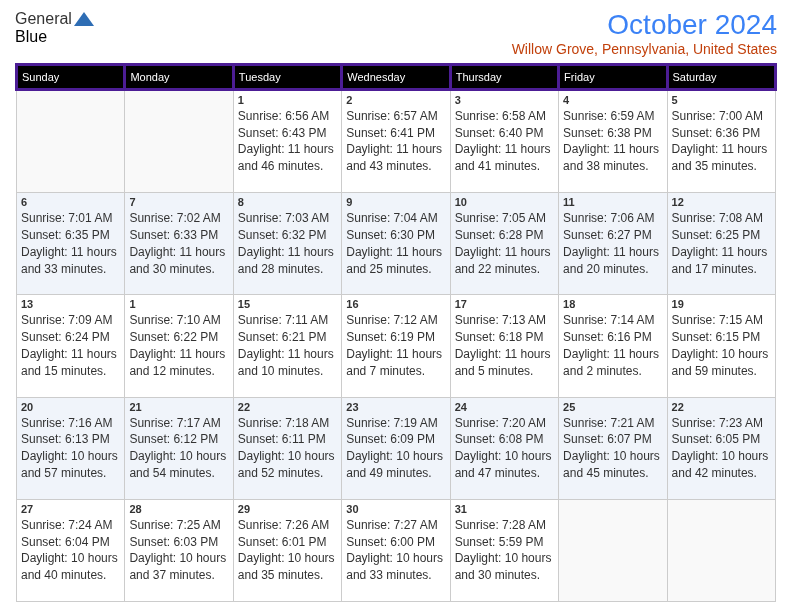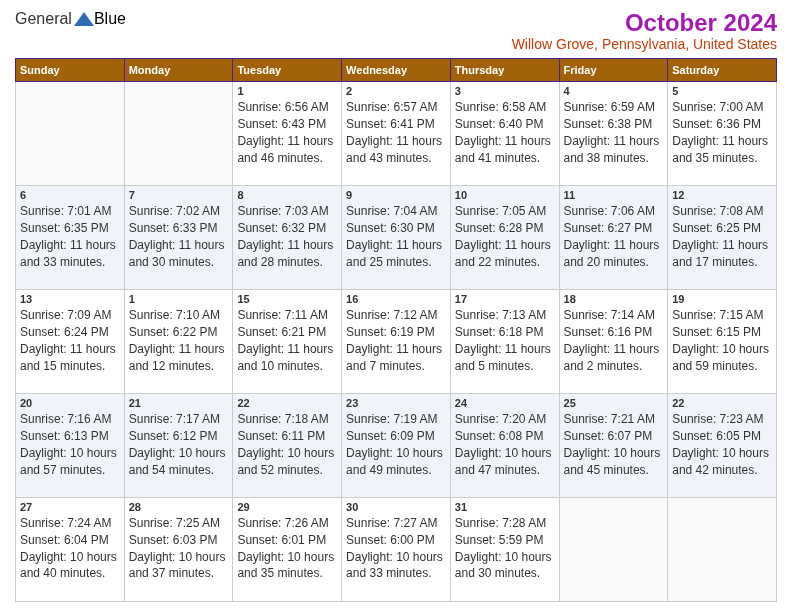--- a/index.html
+++ b/index.html
@@ -18,61 +18,61 @@
       flex-direction: column;
     }
     .header {
       display: flex;
       justify-content: space-between;
       align-items: flex-start;
       margin-bottom: 6px;
     }
     .logo {
       display: flex;
-      flex-direction: row;
+      flex-direction: column;
       align-items: flex-start;
     }
     .logo-general { color: #333; }
     .logo-blue { color: #000000; }
     .logo-icon {
       width: 20px;
       height: 14px;
       margin-left: 2px;
     }
     .logo-row {
       display: flex;
       align-items: center;
     }
     .title-block {
       text-align: right;
     }
     .month-title {
-      font-size: 24px;
-      font-weight: bold;
-      color: #a21caf;
+      font-size: 28px;
+      font-weight: normal;
+      color: #3b82f6;
       line-height: 1.1;
     }
     .location-title {
       font-size: 14px;
       color: #c2410c;
     }
     .calendar {
       flex: 1;
       border: 1px solid #ccc;
       border-collapse: collapse;
       width: 100%;
       table-layout: fixed;
     }
     .calendar th {
-      background-color: #a16207;
+      background-color: #000000;
       color: #fff;
       font-size: 11px;
-      font-weight: bold;
+      font-weight: normal;
       padding: 5px 4px;
-      border: 1px solid #4c1d95;
+      border: 3px solid #4c1d95;
       text-align: left;
     }
     .calendar td {
       border: 1px solid #ccc;
       vertical-align: top;
       padding: 3px 4px;
       font-size: 9px;
       color: #333;
       height: 85px;
       background: #fff;

